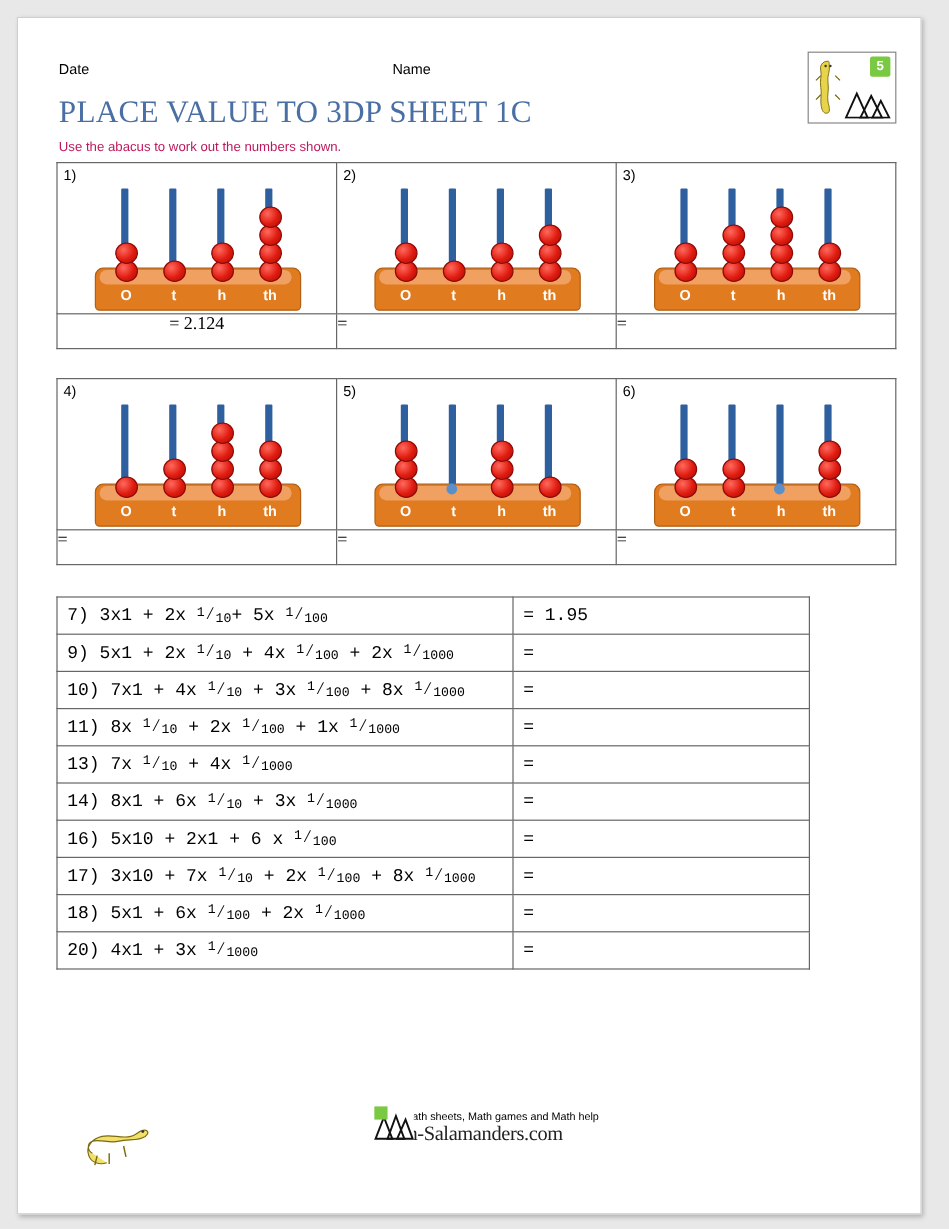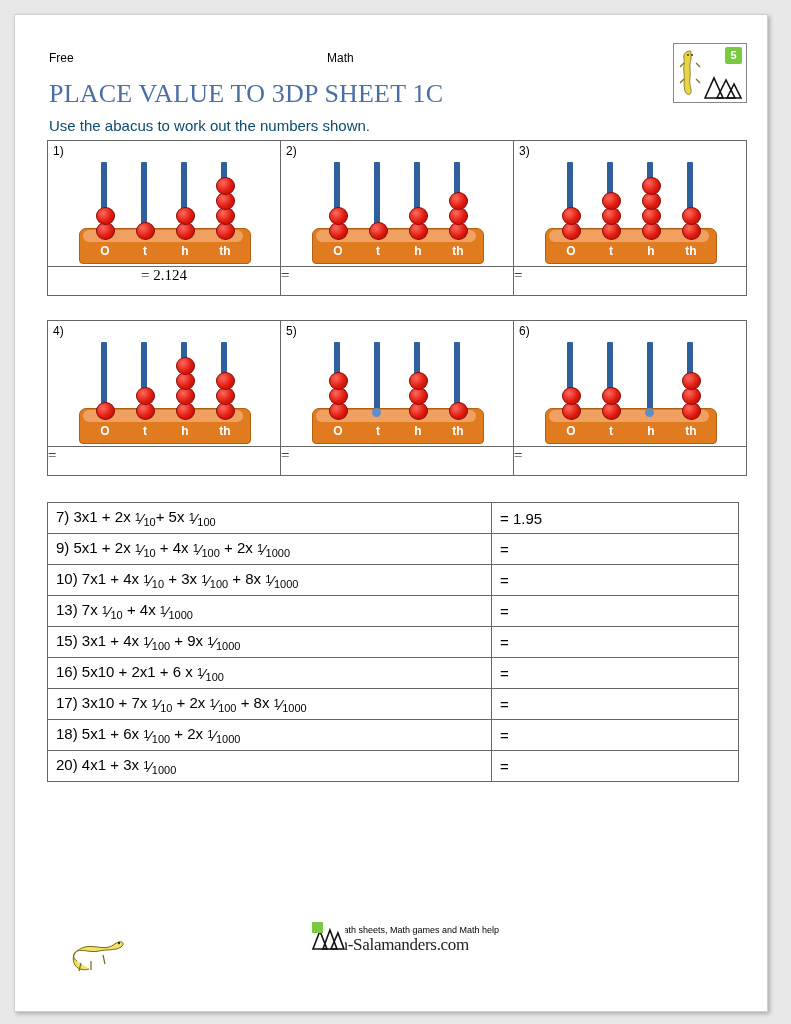--- a/index.html
+++ b/index.html
@@ -78,22 +78,22 @@
 
   h1.title {
     font-family: "Liberation Serif", serif;
     font-size: 26px;
     color: #4a6fa5;
     font-weight: normal;
     margin: 6px 0 2px 2px;
     letter-spacing: 0.2px;
   }
   .instr {
-    font-size: 15px;
-    color: #0c4a6e;
+    font-size: 11px;
+    color: #be185d;
     margin: 8px 0 6px 2px;
   }
   table.grid {
     border-collapse: collapse;
     width: 700px;
     table-layout: fixed;
   }
   table.grid td {
     border: 1px solid #666;
     vertical-align: top;
@@ -168,23 +168,24 @@
     font-size: 12px;
     color: #ffffff;
     font-weight: bold;
     text-align: center;
     width: 22px;
   }
 
   
   table.qtable {
     border-collapse: collapse;
-    width: 692px;
+    width: 628px;
     margin-top: 26px;
     table-layout: fixed;
+    font-family: Liberation Mono, monospace;
   }
   table.qtable td {
     border: 1px solid #666;
     font-size: 15px;
     padding: 4px 8px;
     height: 22px;
     vertical-align: middle;
   }
   table.qtable td.ans { width: 230px; }
   .frac {
@@ -239,22 +240,22 @@
     height: 30px;
   }
 </style>
 </head>
 <body>
 
 <div class="page">
   <div class="inner">
 
     <div class="hdr">
-      <span class="name">Free</span>
-      <span class="date">Math</span>
+      <span class="name">Date</span>
+      <span class="date">Name</span>
 
       <div class="logo">
         <svg class="lizard" viewBox="0 0 22 48">
           <path d="M11 2 C6 2 4 6 5 10 C6 14 4 18 5 24 C6 30 4 36 6 42 C7 45 9 46 11 45 C13 44 12 40 11 36 C10 31 12 26 11 20 C10 14 13 10 12 6 C12 3 12 2 11 2 Z" fill="#e8d44a" stroke="#7a6b10" stroke-width="0.8"></path>
           <circle cx="9" cy="6" r="1" fill="#333"></circle>
           <circle cx="13" cy="6" r="1" fill="#333"></circle>
           <path d="M5 14 L1 18 M17 14 L21 18 M5 30 L1 34 M17 30 L21 34" stroke="#7a6b10" stroke-width="1.1" fill="none"></path>
         </svg>
         <div class="badge">5</div>
         <svg class="mtn" viewBox="0 0 40 26">
@@ -456,25 +457,29 @@
           </tr>
           <tr>
             <td><span>9)&nbsp;5x1&nbsp;+&nbsp;2x&nbsp;</span><span class="frac"><sup>1</sup>⁄<sub>10</sub></span><span>&nbsp;+&nbsp;4x&nbsp;</span><span class="frac"><sup>1</sup>⁄<sub>100</sub></span><span>&nbsp;+&nbsp;2x&nbsp;</span><span class="frac"><sup>1</sup>⁄<sub>1000</sub></span></td>
             <td class="ans">=</td>
           </tr>
           <tr>
             <td><span>10)&nbsp;7x1&nbsp;+&nbsp;4x&nbsp;</span><span class="frac"><sup>1</sup>⁄<sub>10</sub></span><span>&nbsp;+&nbsp;3x&nbsp;</span><span class="frac"><sup>1</sup>⁄<sub>100</sub></span><span>&nbsp;+&nbsp;8x&nbsp;</span><span class="frac"><sup>1</sup>⁄<sub>1000</sub></span></td>
             <td class="ans">=</td>
           </tr>
           <tr>
+            <td><span>11)&nbsp;8x&nbsp;</span><span class="frac"><sup>1</sup>⁄<sub>10</sub></span><span>&nbsp;+&nbsp;2x&nbsp;</span><span class="frac"><sup>1</sup>⁄<sub>100</sub></span><span>&nbsp;+&nbsp;1x&nbsp;</span><span class="frac"><sup>1</sup>⁄<sub>1000</sub></span></td>
+            <td class="ans">=</td>
+          </tr>
+          <tr>
             <td><span>13)&nbsp;7x&nbsp;</span><span class="frac"><sup>1</sup>⁄<sub>10</sub></span><span>&nbsp;+&nbsp;4x&nbsp;</span><span class="frac"><sup>1</sup>⁄<sub>1000</sub></span></td>
             <td class="ans">=</td>
           </tr>
           <tr>
-            <td><span>15)&nbsp;3x1&nbsp;+&nbsp;4x&nbsp;</span><span class="frac"><sup>1</sup>⁄<sub>100</sub></span><span>&nbsp;+&nbsp;9x&nbsp;</span><span class="frac"><sup>1</sup>⁄<sub>1000</sub></span></td>
+            <td><span>14)&nbsp;8x1&nbsp;+&nbsp;6x&nbsp;</span><span class="frac"><sup>1</sup>⁄<sub>10</sub></span><span>&nbsp;+&nbsp;3x&nbsp;</span><span class="frac"><sup>1</sup>⁄<sub>1000</sub></span></td>
             <td class="ans">=</td>
           </tr>
           <tr>
             <td><span>16)&nbsp;5x10&nbsp;+&nbsp;2x1&nbsp;+&nbsp;6&nbsp;x&nbsp;</span><span class="frac"><sup>1</sup>⁄<sub>100</sub></span></td>
             <td class="ans">=</td>
           </tr>
           <tr>
             <td><span>17)&nbsp;3x10&nbsp;+&nbsp;7x&nbsp;</span><span class="frac"><sup>1</sup>⁄<sub>10</sub></span><span>&nbsp;+&nbsp;2x&nbsp;</span><span class="frac"><sup>1</sup>⁄<sub>100</sub></span><span>&nbsp;+&nbsp;8x&nbsp;</span><span class="frac"><sup>1</sup>⁄<sub>1000</sub></span></td>
             <td class="ans">=</td>
           </tr>

